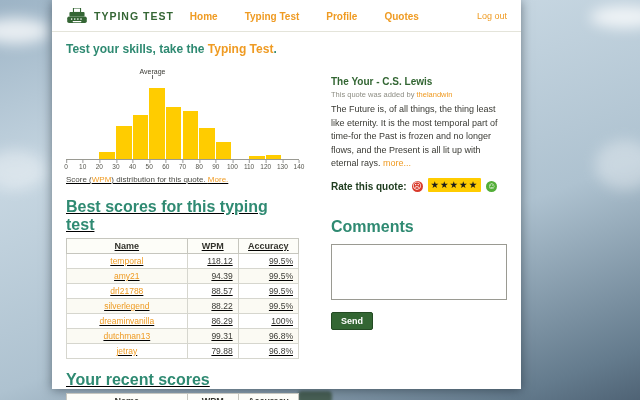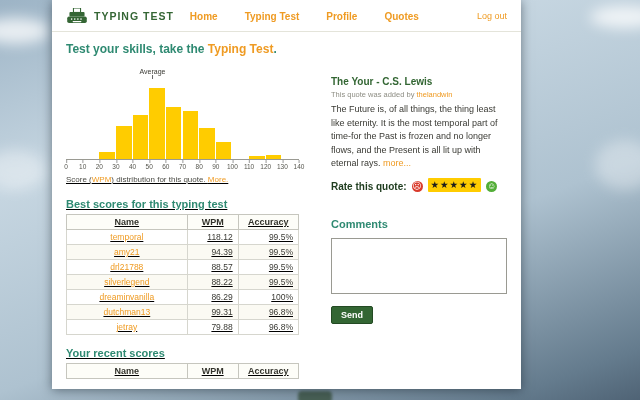--- a/index.html
+++ b/index.html
@@ -72,21 +72,21 @@
     position: absolute; top: 3px; transform: translateX(-50%);
     font-size: 6.5px; color: #55554d;
   }
   .tick-label::before {
     content: ''; position: absolute; top: -3px; left: 50%;
     width: 1px; height: 3px; background: #999;
   }
   .chart-caption { margin-top: 3px; font-size: 8px; color: #4a4a44; }
   .chart-caption .link { color: #ef9b23; cursor: pointer; }
 
-  .section-title { margin: 14px 0 4px 0; font-size: 11px; font-weight: bold; color: #2f8a72; }
+  .section-title { margin: 14px 0 4px 0; font-size: 16px; font-weight: bold; color: #2f8a72; }
 
   
   table.scores { width: 100%; border-collapse: collapse; font-size: 8.5px; color: #3a3a34; }
   table.scores th {
     border: 1px solid #c6c6be; padding: 2px 4px; font-size: 9px;
     font-weight: bold; text-align: center; color: #33332c; background: #fdfdf8;
   }
   table.scores td { border: 1px solid #d6d6ce; padding: 2px 5px; }
   table.scores td:nth-child(1) { text-align: center; }
   table.scores td:nth-child(2), table.scores td:nth-child(3) { text-align: right; }

